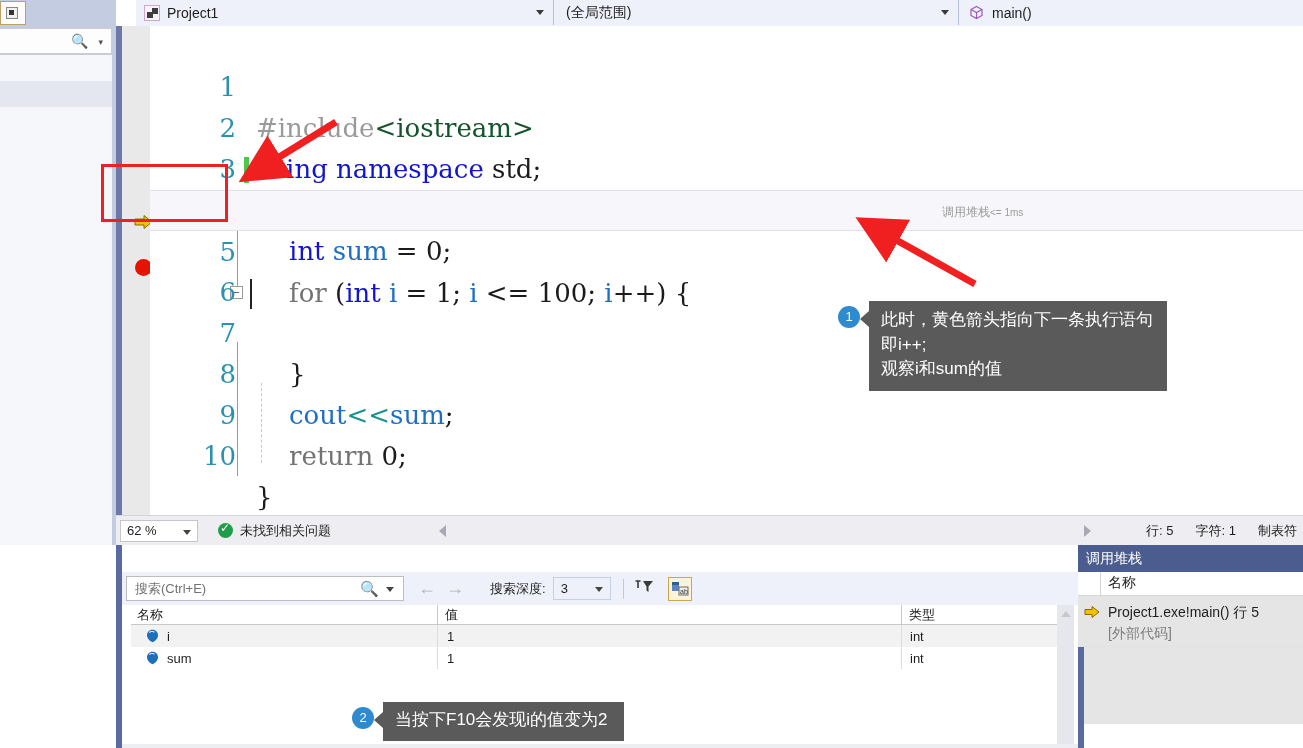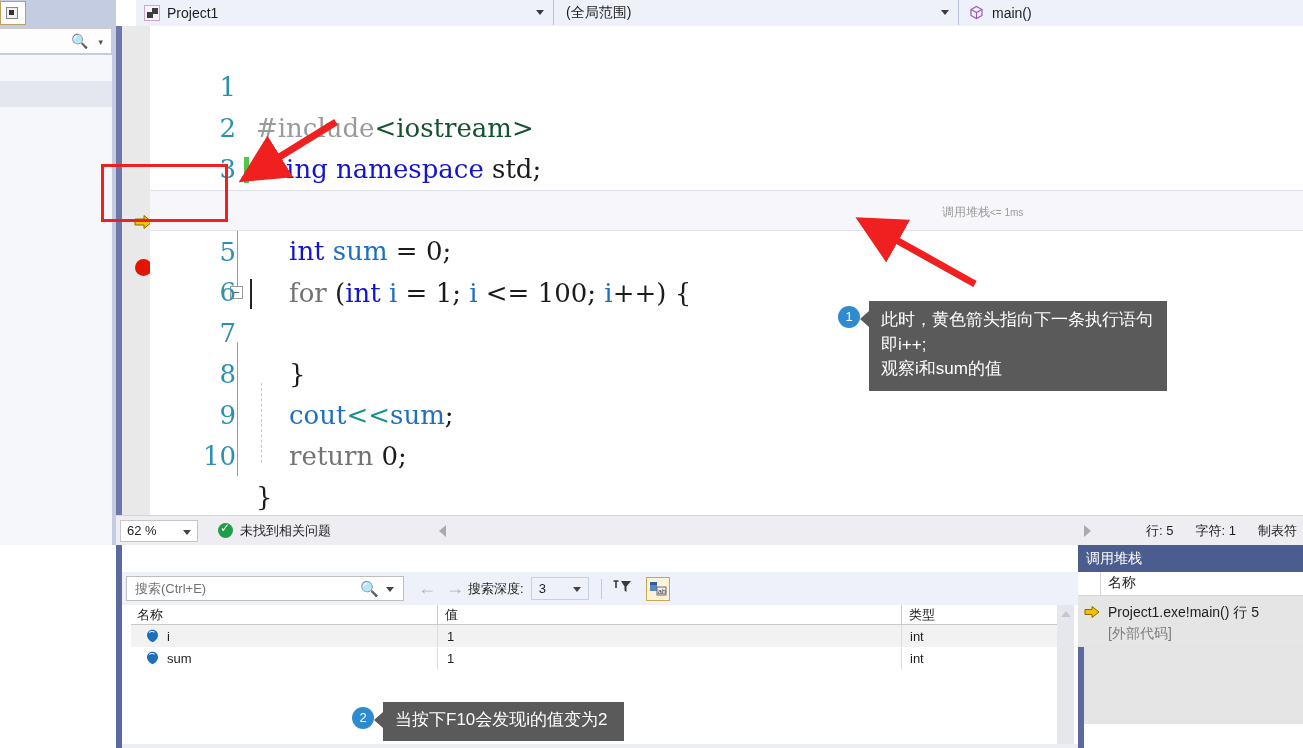--- a/index.html
+++ b/index.html
@@ -130,21 +130,21 @@
 
   .autos-toolbar { position:absolute; left:0; top:27px; width:956px; height:33px; background:#eef1f9;
                    display:flex; align-items:center; }
   .srch { width:278px; height:25px; margin-left:4px; background:#fff; border:1px solid #bdbdbd; position:relative;
           display:flex; align-items:center; padding-left:8px; }
   .srch .ph { font-size:13px; color:#717171; }
   .srch .mag { position:absolute; right:24px; top:3px; font-size:15px; color:#333; }
   .srch .carr { position:absolute; right:9px; top:10px; width:0;height:0;
                 border-left:4px solid transparent;border-right:4px solid transparent;border-top:5px solid #444; }
   .nav-arrow { font-size:18px; color:#b3b3b3; margin-left:14px; }
-  .depth-lbl { font-size:13px; margin-left:4px; }
+  .depth-lbl { font-size:13px; margin-left:26px; }
   .depth-box { width:58px; height:23px; margin-left:7px; background:#eef1f9; border:1px solid #c7cfe2; position:relative;
                display:flex; align-items:center; padding-left:7px; font-size:13px; }
   .depth-box .carr { position:absolute; right:7px; top:9px; width:0;height:0;
                      border-left:4px solid transparent;border-right:4px solid transparent;border-top:5px solid #444; }
   .tb-div { width:1px; height:20px; background:#c2c8da; margin-left:12px; }
   .tb-btn { width:24px; height:24px; margin-left:10px; position:relative; }
   .tb-btn.active { border:1px solid #c8a84e; background:#fdf3d8; }
 
   .vars-head { position:absolute; left:9px; top:60px; width:934px; height:20px; background:#fff;
                border-bottom:1px solid #c9c9c9; }

